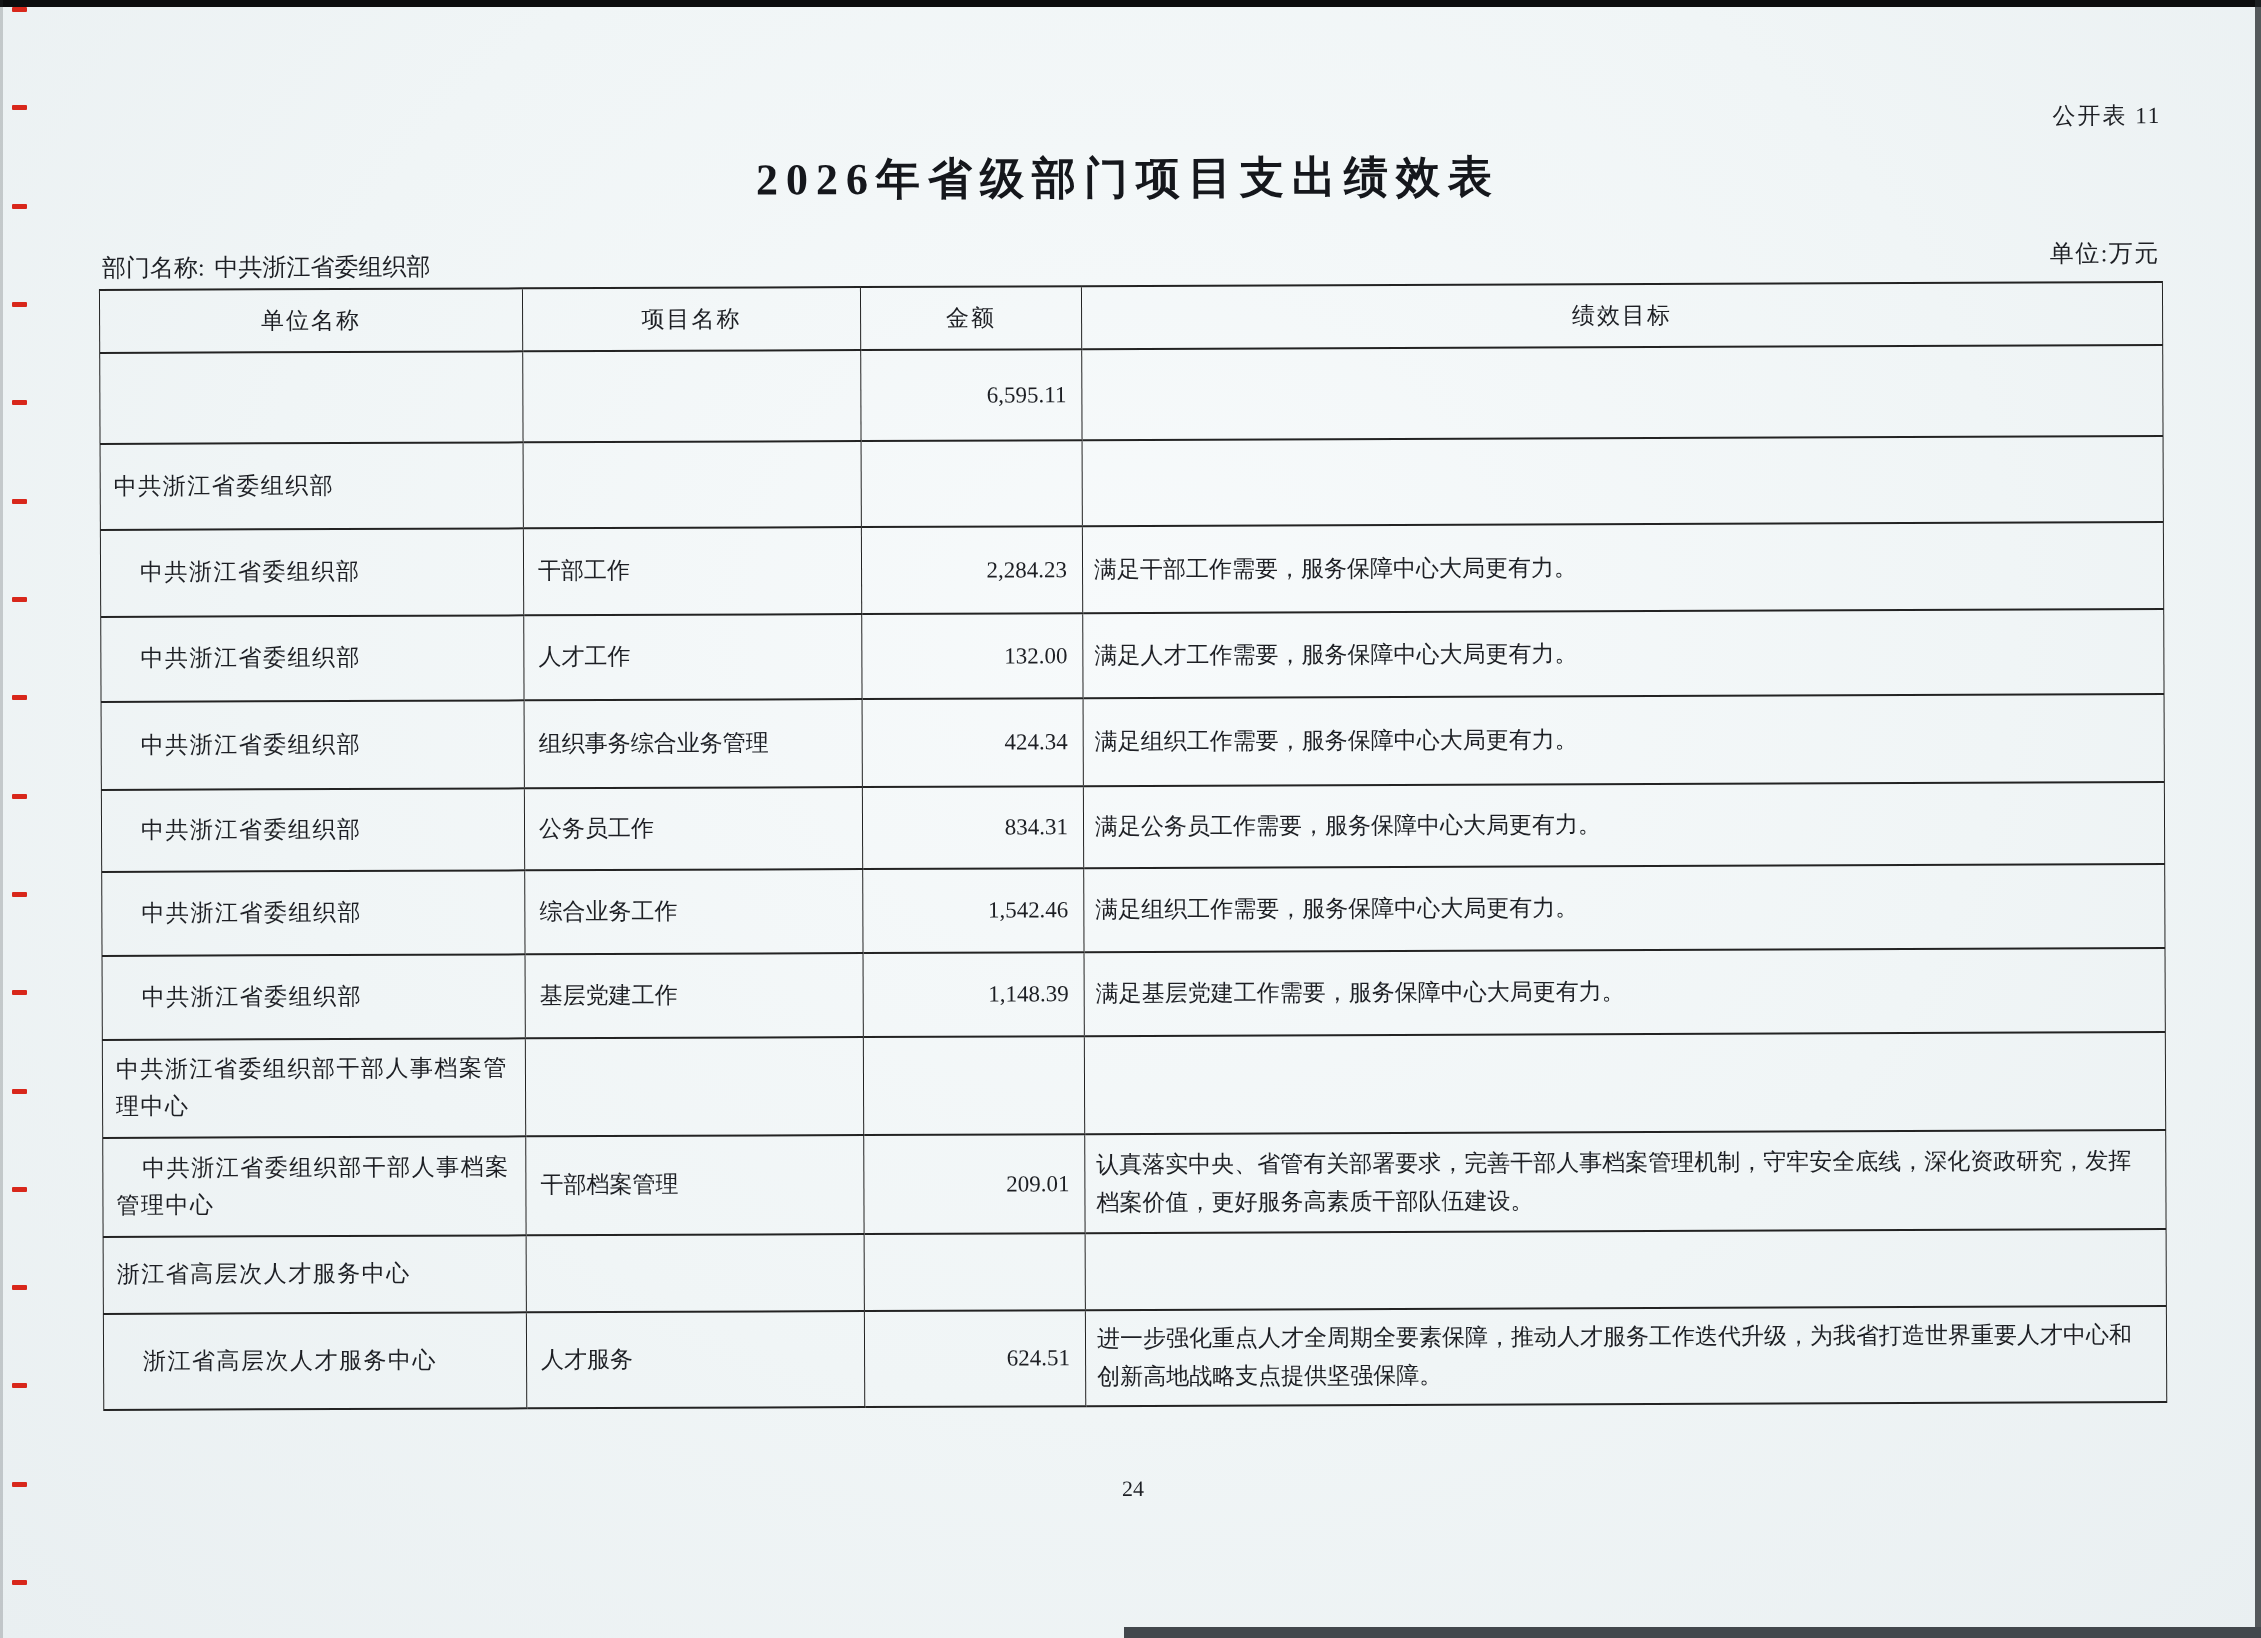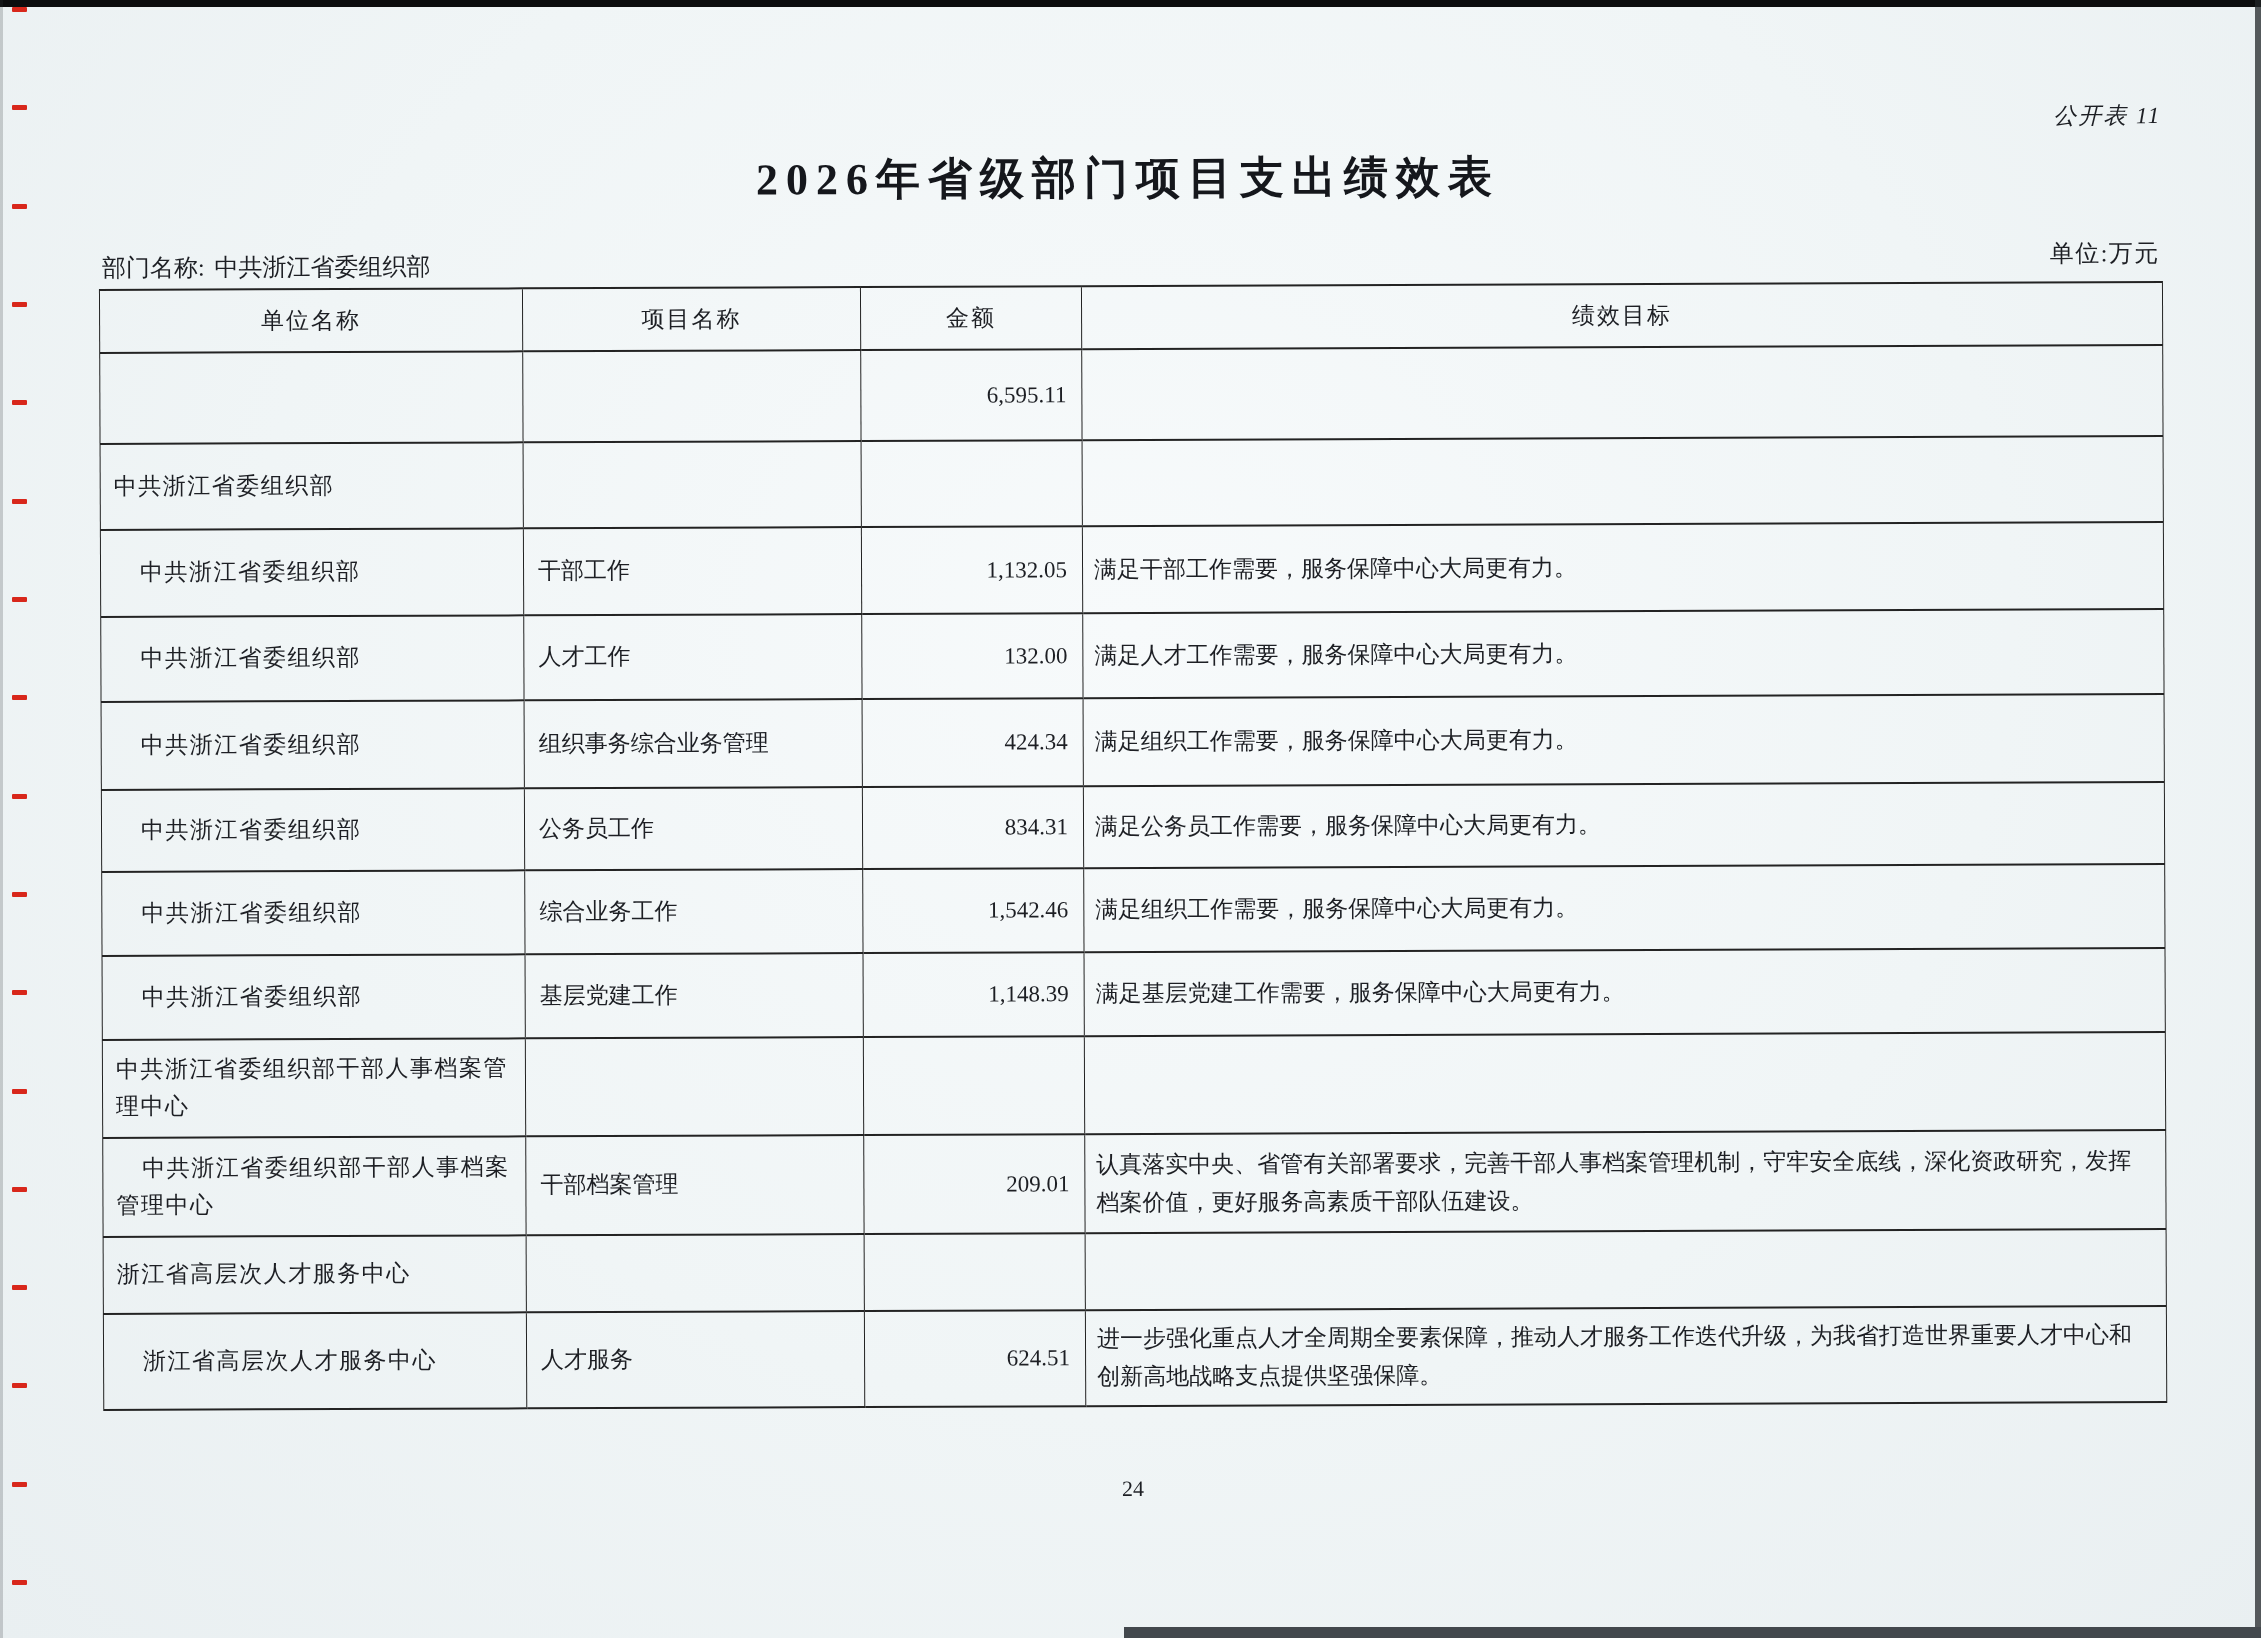--- a/index.html
+++ b/index.html
@@ -16,21 +16,21 @@
   
   .scan-top{position:absolute;top:0;left:0;right:0;height:7px;background:#0c0d0e;z-index:5;}
   .scan-bottom{position:absolute;bottom:0;left:1124px;right:0;height:12px;background:#43484d;z-index:5;}
   .scan-right{position:absolute;top:0;right:0;width:6px;height:100%;background:rgba(34,37,40,0.75);z-index:5;}
   .scan-left{position:absolute;top:0;left:0;width:3px;height:100%;background:rgba(50,55,60,0.22);z-index:5;}
   .red-mark{position:absolute;left:12px;width:15px;height:5px;background:#d8271b;border-radius:1px;z-index:6;}
   
   .content{position:absolute;inset:0;transform:rotate(-0.22deg);transform-origin:50% 50%;}
   .corner{
     position:absolute;top:104px;right:97px;
-    font-size:23px;letter-spacing:2px;font-style:italic;
+    font-size:23px;letter-spacing:2px;
   }
   .title{
     position:absolute;top:149px;left:0;width:100%;margin:0;
     text-align:center;font-size:44px;font-weight:bold;letter-spacing:8px;color:#15171c;
   }
   .meta-row{
     position:absolute;top:238px;left:104px;right:99px;height:42px;
     display:flex;justify-content:space-between;align-items:flex-end;
     font-size:24px;
   }
@@ -122,21 +122,21 @@
           </tr>
           <tr style="height: 86px;">
             <td class="unit">中共浙江省委组织部</td>
             <td class="project"></td>
             <td class="amount"></td>
             <td class="goal"></td>
           </tr>
           <tr style="height: 87px;">
             <td class="unit indent">中共浙江省委组织部</td>
             <td class="project">干部工作</td>
-            <td class="amount">1,132.05</td>
+            <td class="amount">2,284.23</td>
             <td class="goal">满足干部工作需要，服务保障中心大局更有力。</td>
           </tr>
           <tr style="height: 85px;">
             <td class="unit indent">中共浙江省委组织部</td>
             <td class="project">人才工作</td>
             <td class="amount">132.00</td>
             <td class="goal">满足人才工作需要，服务保障中心大局更有力。</td>
           </tr>
           <tr style="height: 88px;">
             <td class="unit indent">中共浙江省委组织部</td>

